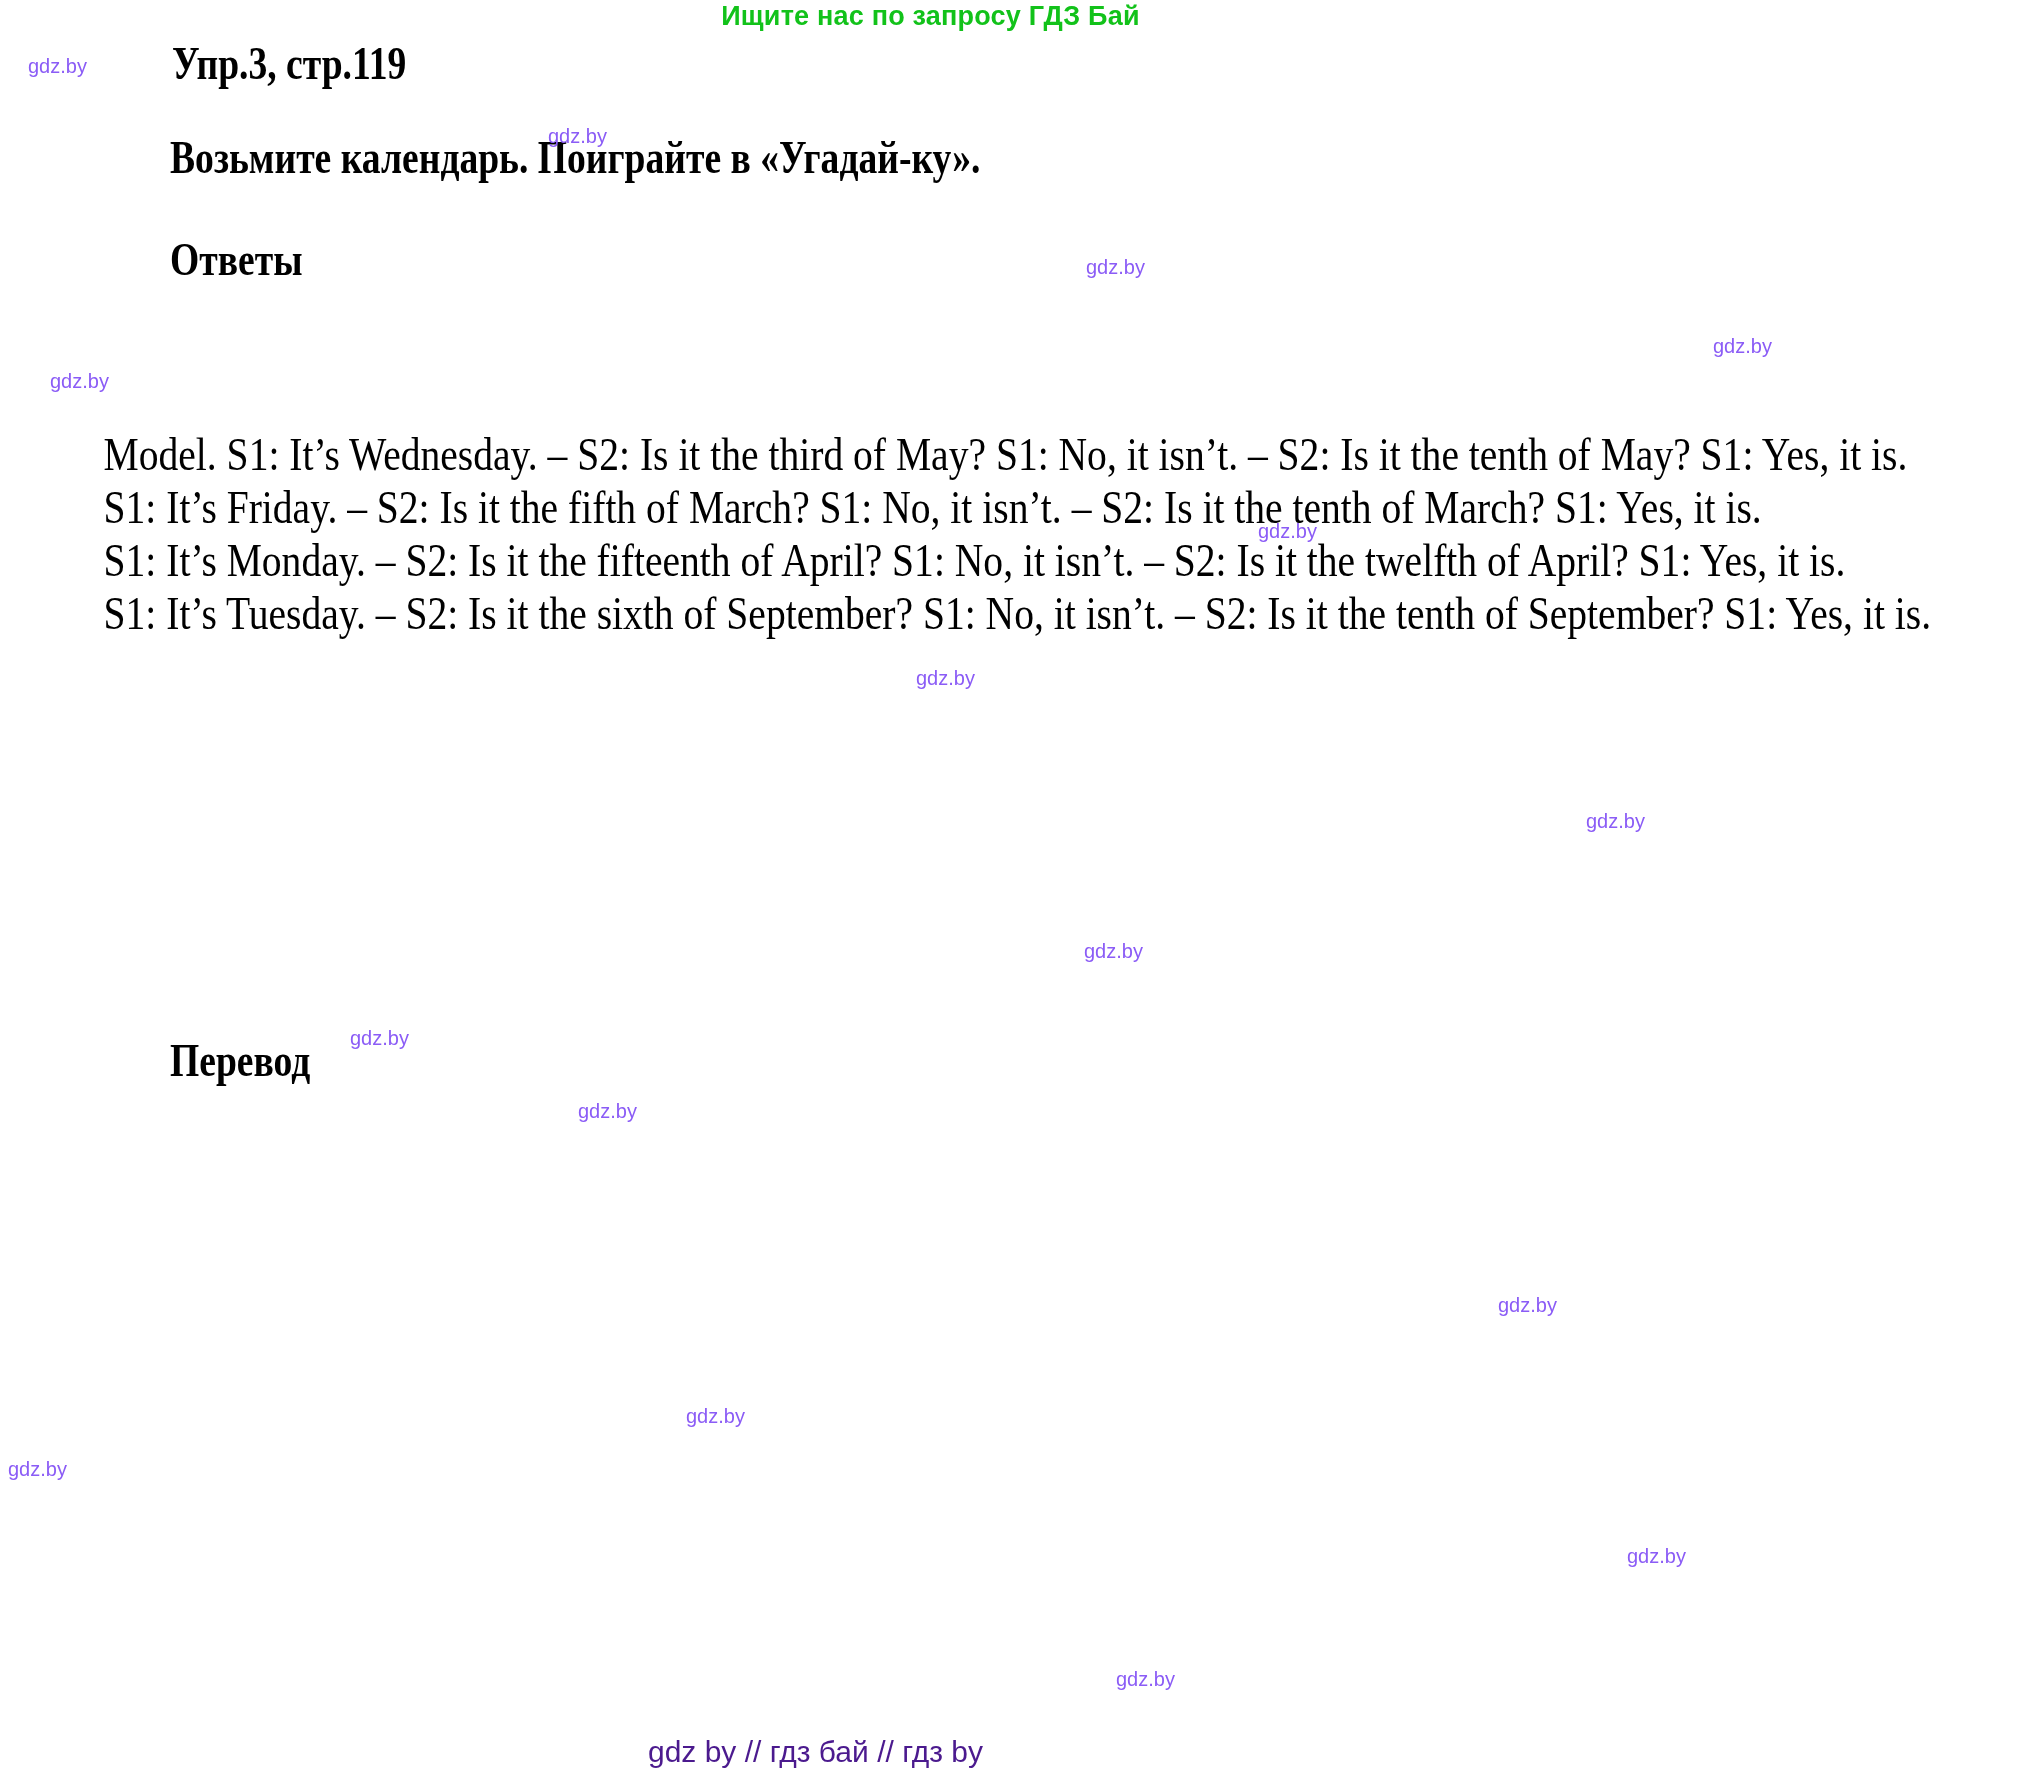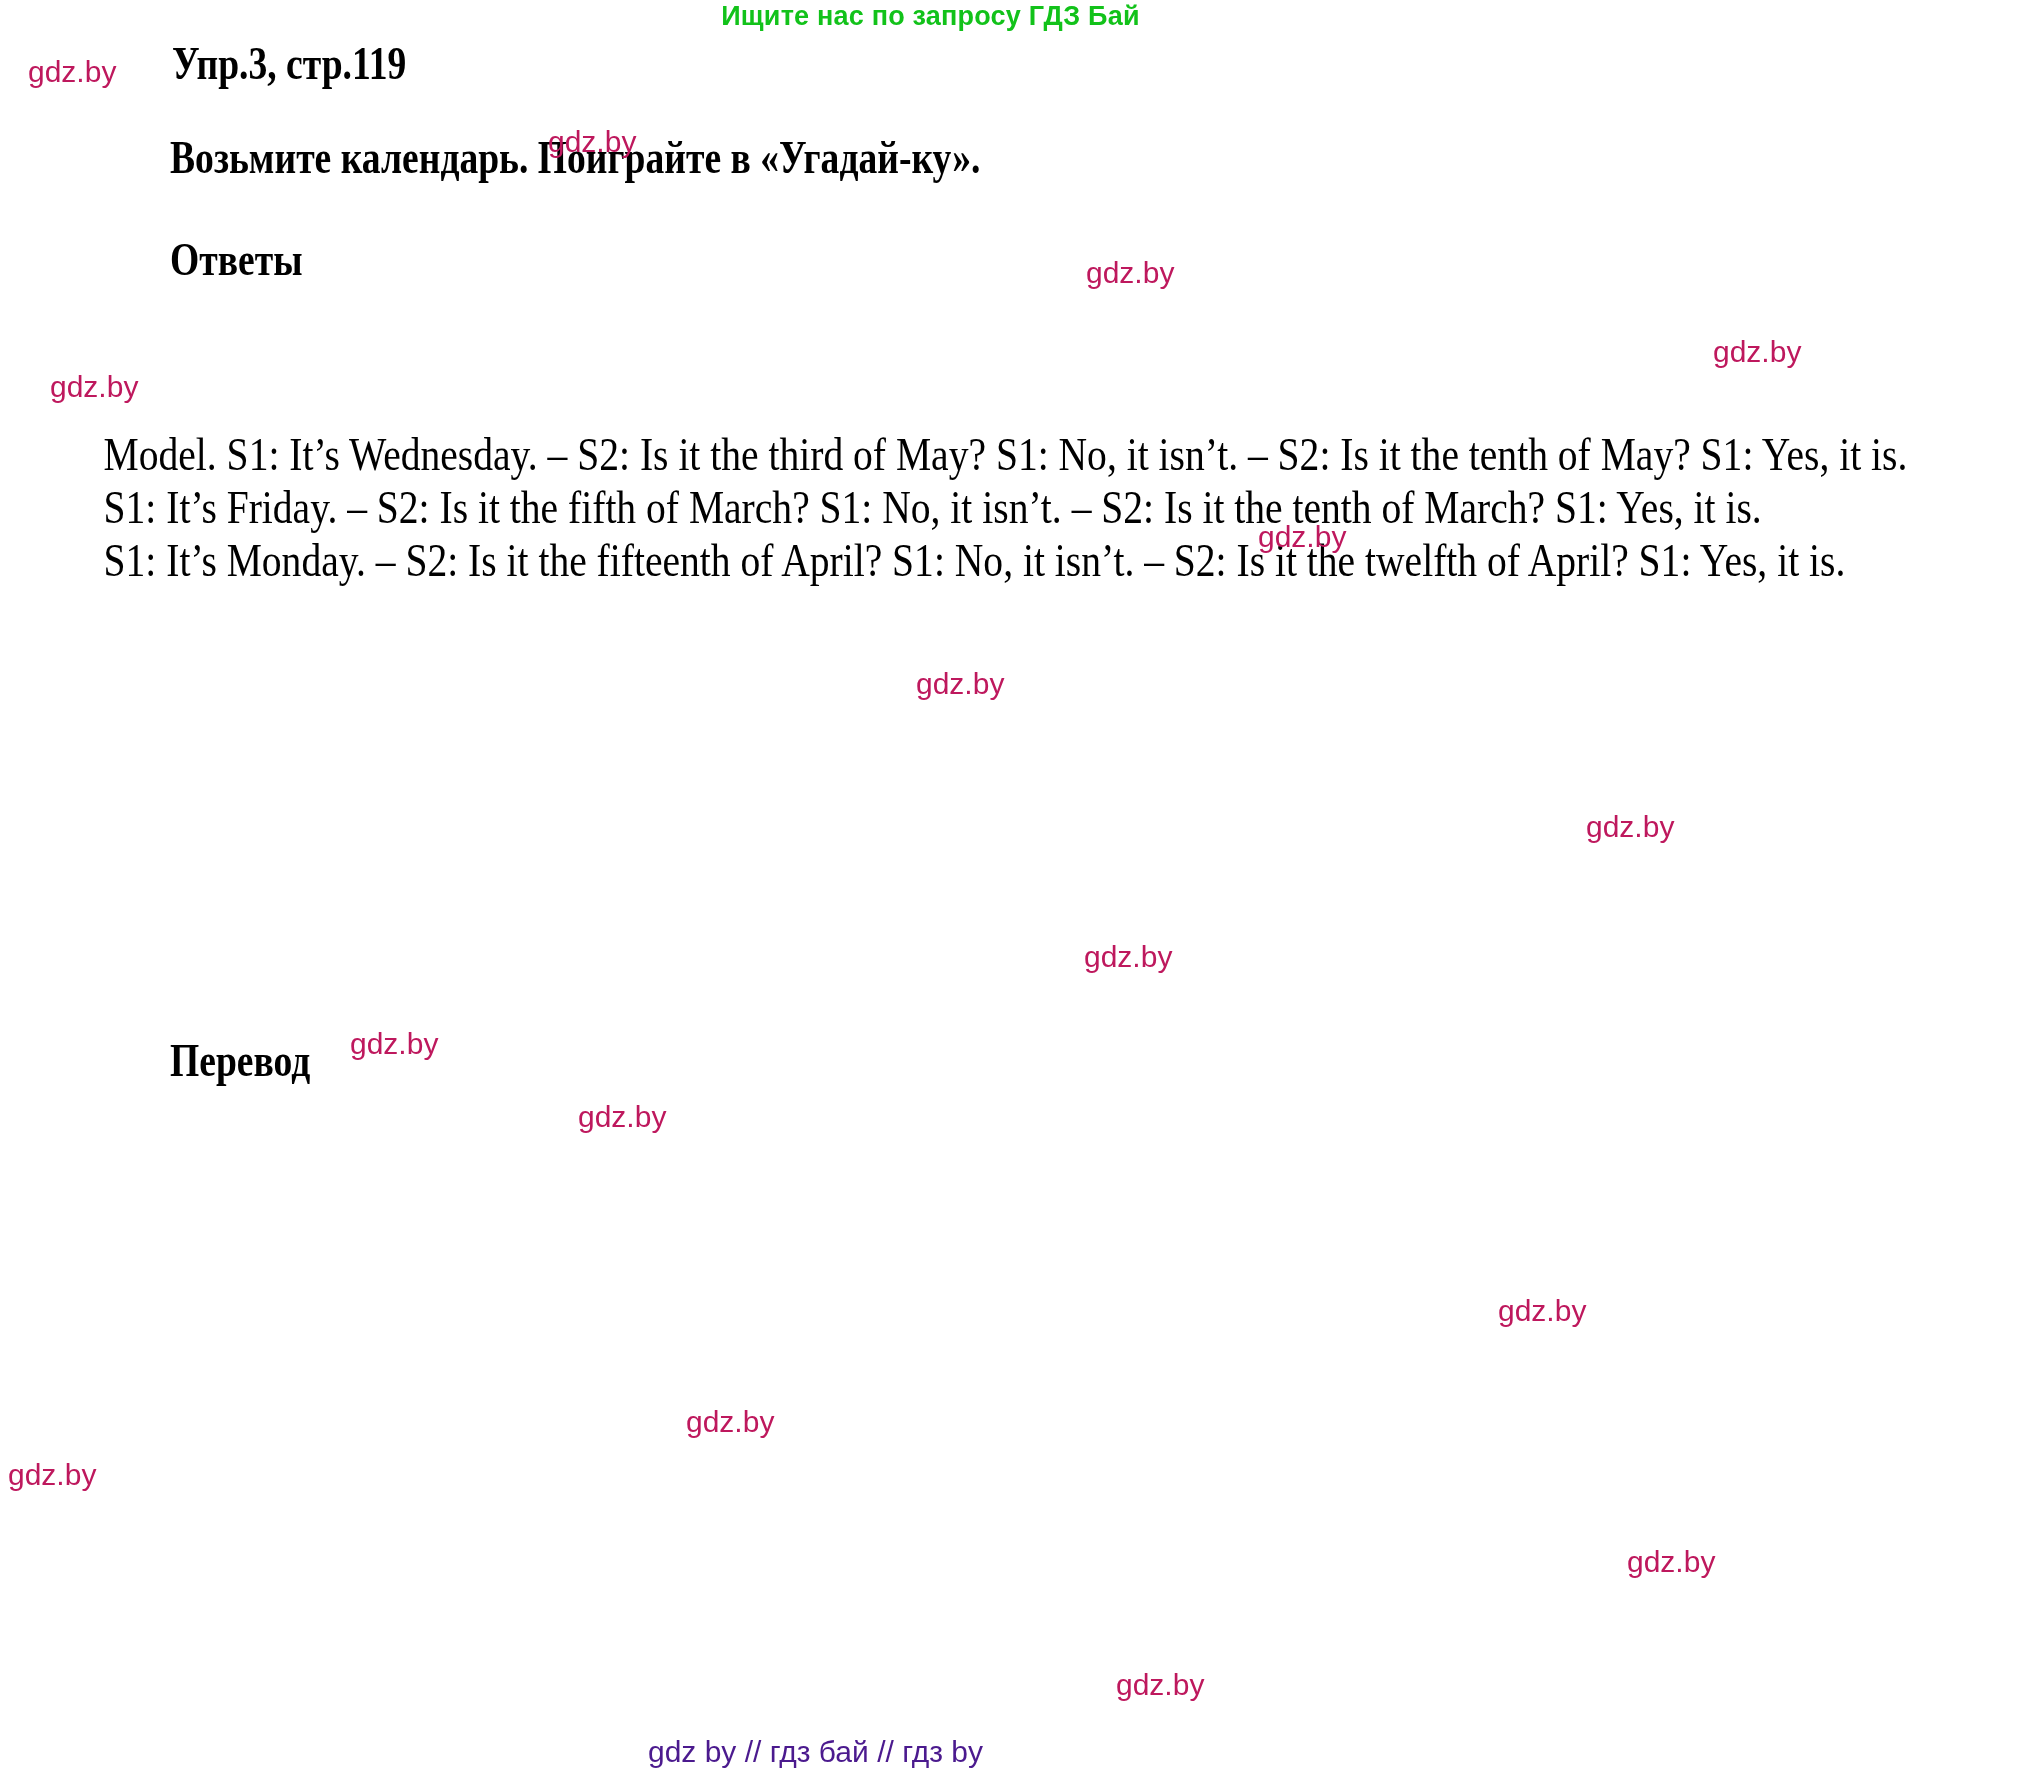--- a/index.html
+++ b/index.html
@@ -92,23 +92,23 @@
     width: 116.3%;
   }
 
   #answers-body { top: 428px; }
   #translation-body { top: 1157px; }
 
   
   .watermark {
     position: absolute;
     font-family: "Liberation Sans", sans-serif;
-    font-size: 30px;
+    font-size: 20px;
     font-weight: 400;
-    color: #be185d;
+    color: #8b5cf6;
     white-space: nowrap;
     pointer-events: none;
   }
 
   
   #footer-links {
     position: absolute;
     left: 0;
     top: 1735px;
     width: 1631px;
@@ -134,20 +134,23 @@
 <div id="answers-body" class="body-block">
   <p>
       <span class="line-inner">Model. S1: It’s Wednesday. – S2: Is it the third of May? S1: No, it isn’t. – S2: Is it the tenth of May? S1: Yes, it is.</span>
     </p>
   <p>
       <span class="line-inner">S1: It’s Friday. – S2: Is it the fifth of March? S1: No, it isn’t. – S2: Is it the tenth of March? S1: Yes, it is.</span>
     </p>
   <p>
       <span class="line-inner">S1: It’s Monday. – S2: Is it the fifteenth of April? S1: No, it isn’t. – S2: Is it the twelfth of April? S1: Yes, it is.</span>
     </p>
+  <p>
+      <span class="line-inner">S1: It’s Tuesday. – S2: Is it the sixth of September? S1: No, it isn’t. – S2: Is it the tenth of September? S1: Yes, it is.</span>
+    </p>
 </div>
 
 <div id="heading-translation" class="section-heading">Перевод</div>
 
 <div id="translation-body" class="body-block">
 </div>
 
 <div id="watermark-layer">
     <div class="watermark" style="left: 28px; top: 55px;">gdz.by</div>
     <div class="watermark" style="left: 548px; top: 125px;">gdz.by</div>

